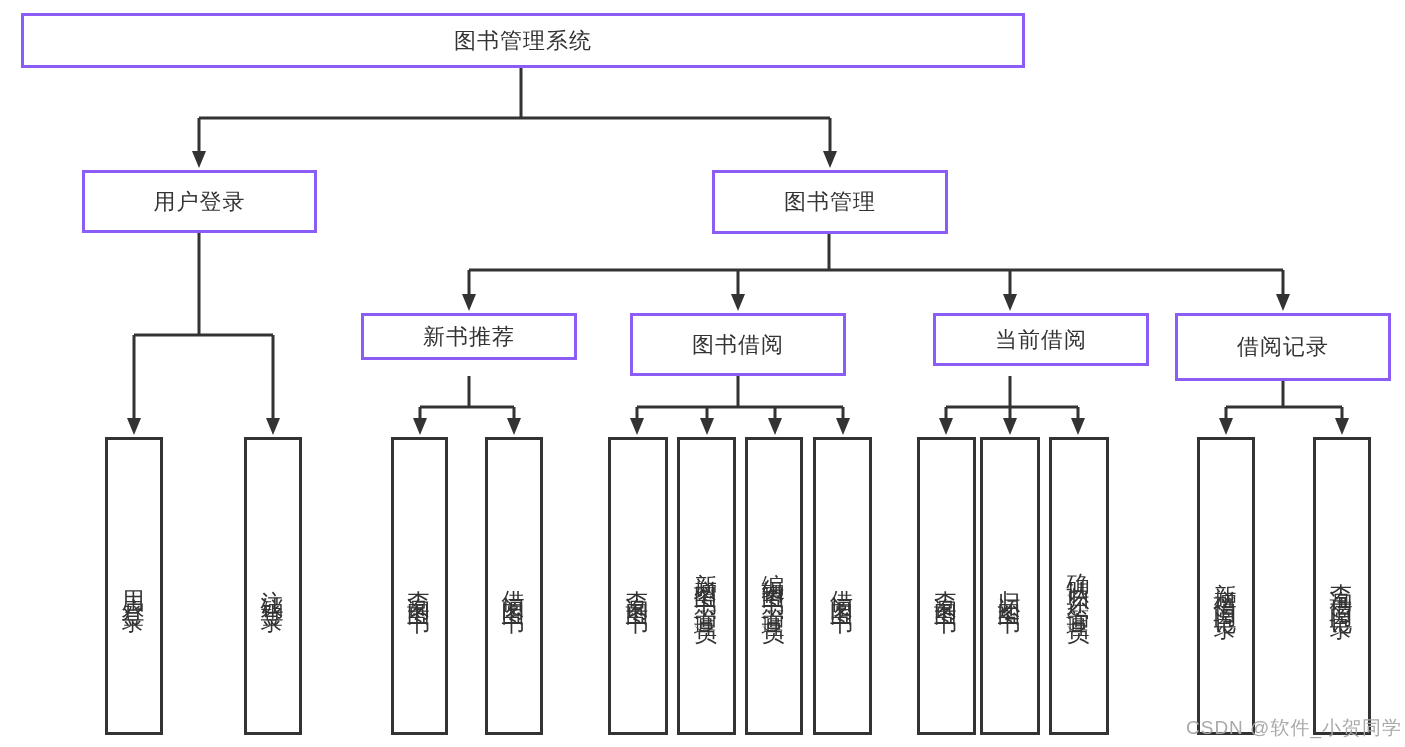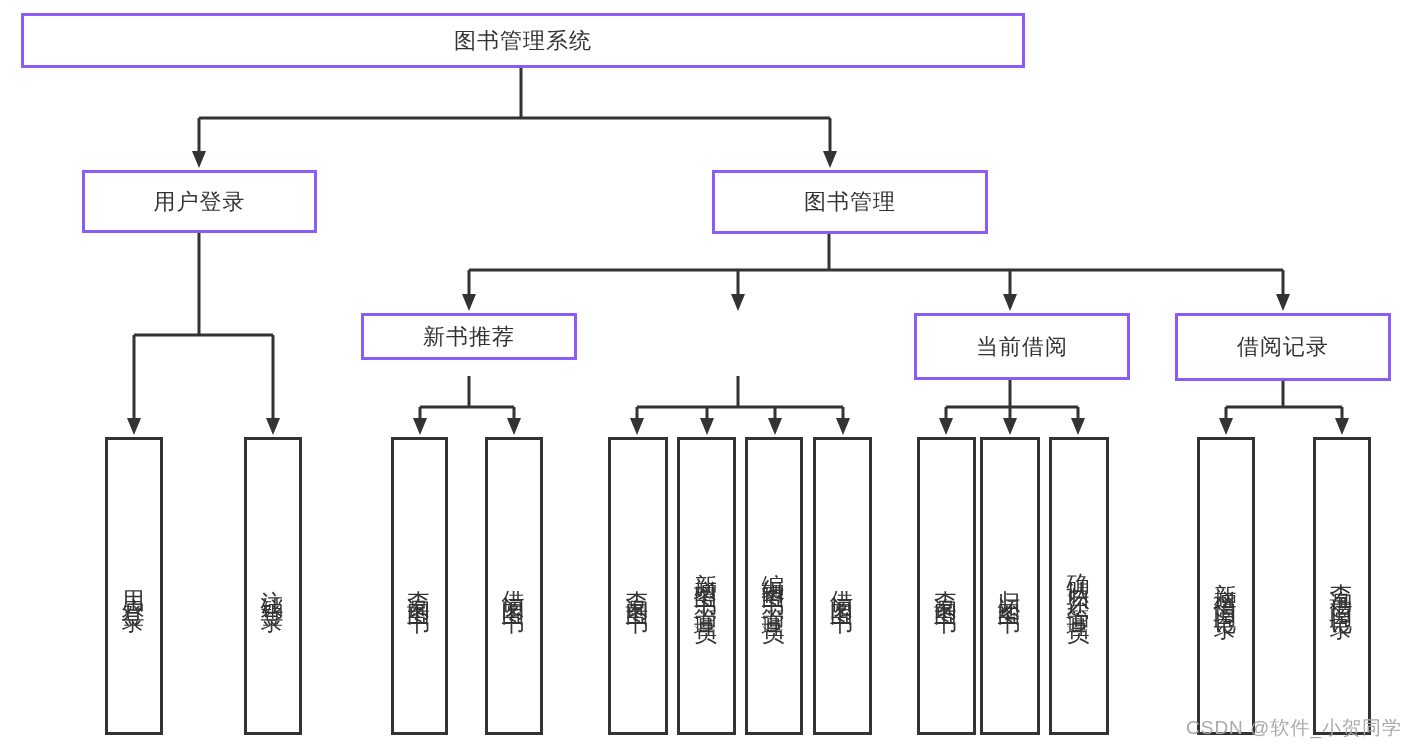--- a/index.html
+++ b/index.html
@@ -120,24 +120,25 @@
              M939 418 L953 418 L946 435 Z
              M1003 418 L1017 418 L1010 435 Z
              M1071 418 L1085 418 L1078 435 Z
              M1219 418 L1233 418 L1226 435 Z
              M1335 418 L1349 418 L1342 435 Z"></path>
   </svg>
 
   <div class="node" style="left:21px; top:13px; width:1004px; height:55px;">图书管理系统</div>
 
   <div class="node" style="left:82px; top:170px; width:235px; height:63px;">用户登录</div>
-  <div class="node" style="left:712px; top:170px; width:276px; height:64px;">图书管理</div>
+  <div class="node" style="left:712px; top:170px; width:236px; height:64px;">图书管理</div>
 
   <div class="node" style="left:361px; top:313px; width:216px; height:47px;">新书推荐</div>
-  <div class="node" style="left:914px; top:313px; width:216px; height:67px;">当前借阅</div>
+  <div class="node" style="left:630px; top:313px; width:216px; height:63px;">图书借阅</div>
+  <div class="node" style="left:933px; top:313px; width:216px; height:53px;">当前借阅</div>
   <div class="node" style="left:1175px; top:313px; width:216px; height:68px;">借阅记录</div>
 
   <div class="leaf" style="left:105px; width:58px;">用户登录</div>
   <div class="leaf" style="left:244px; width:58px;">注销登录</div>
 
   <div class="leaf" style="left:391px; width:57px;">查询图书</div>
   <div class="leaf" style="left:485px; width:58px;">借阅图书</div>
 
   <div class="leaf" style="left:608px; width:60px;">查询图书</div>
   <div class="leaf" style="left:677px; width:59px;">新增图书（管理员）</div>

